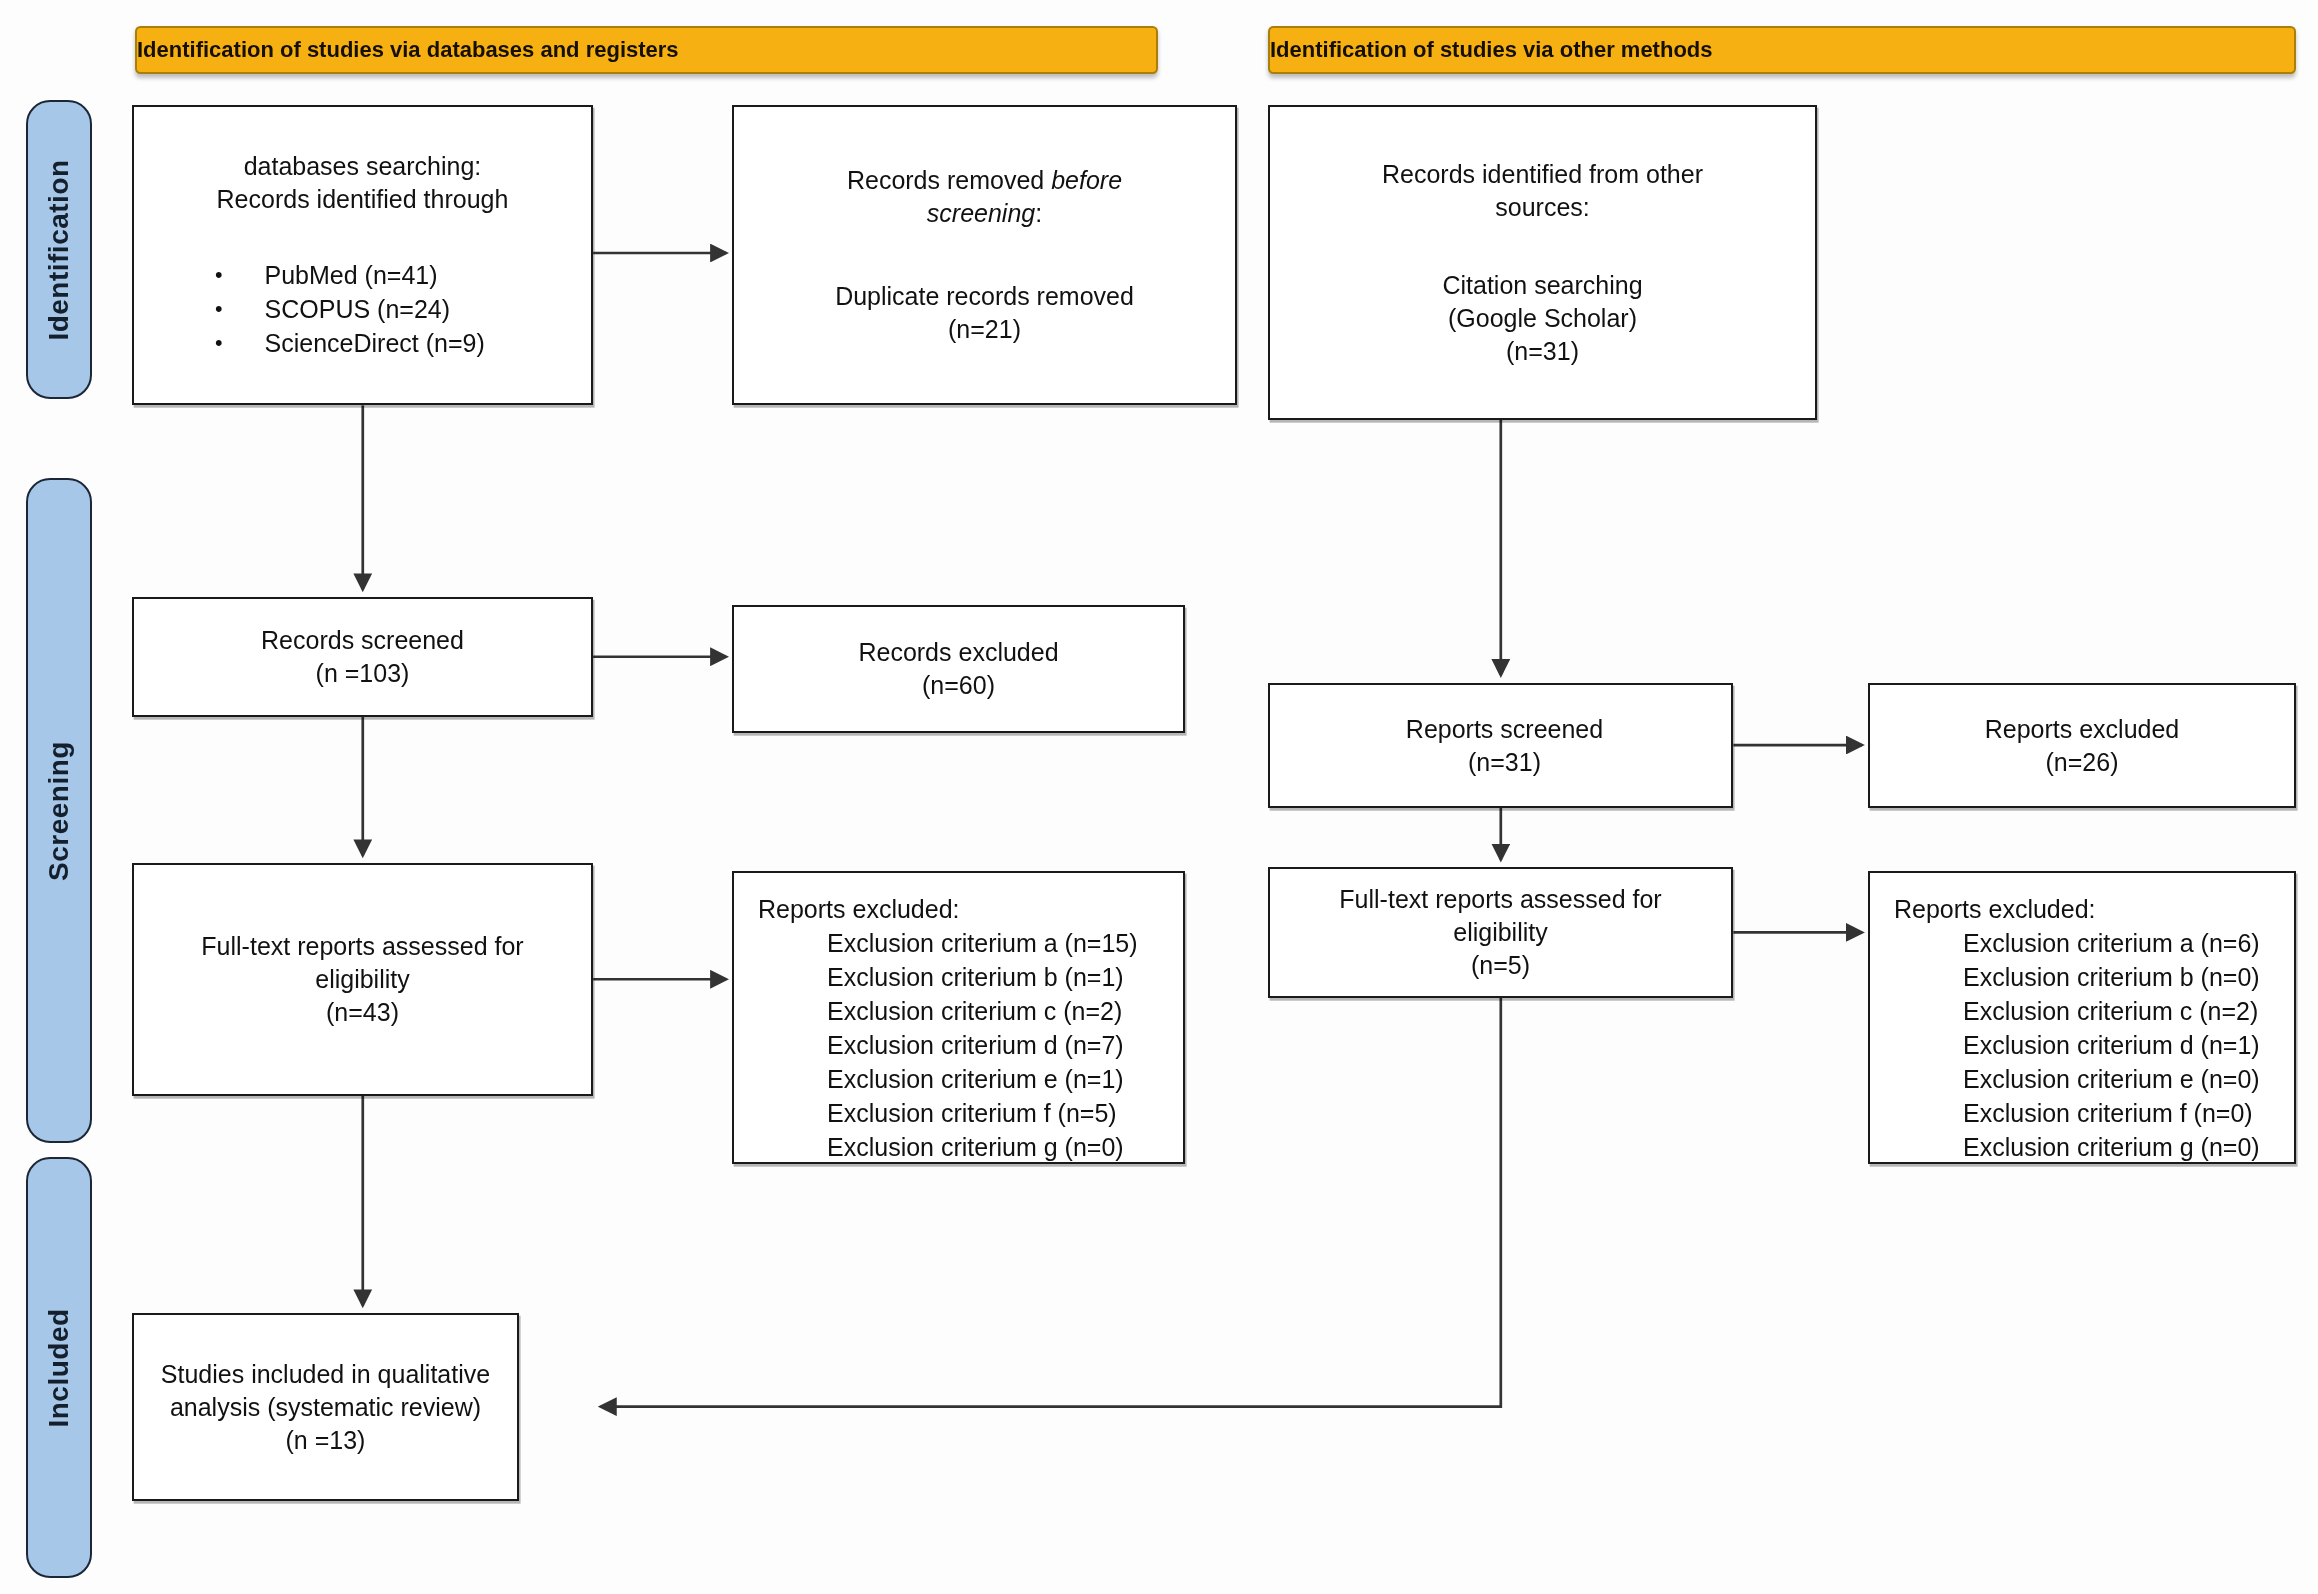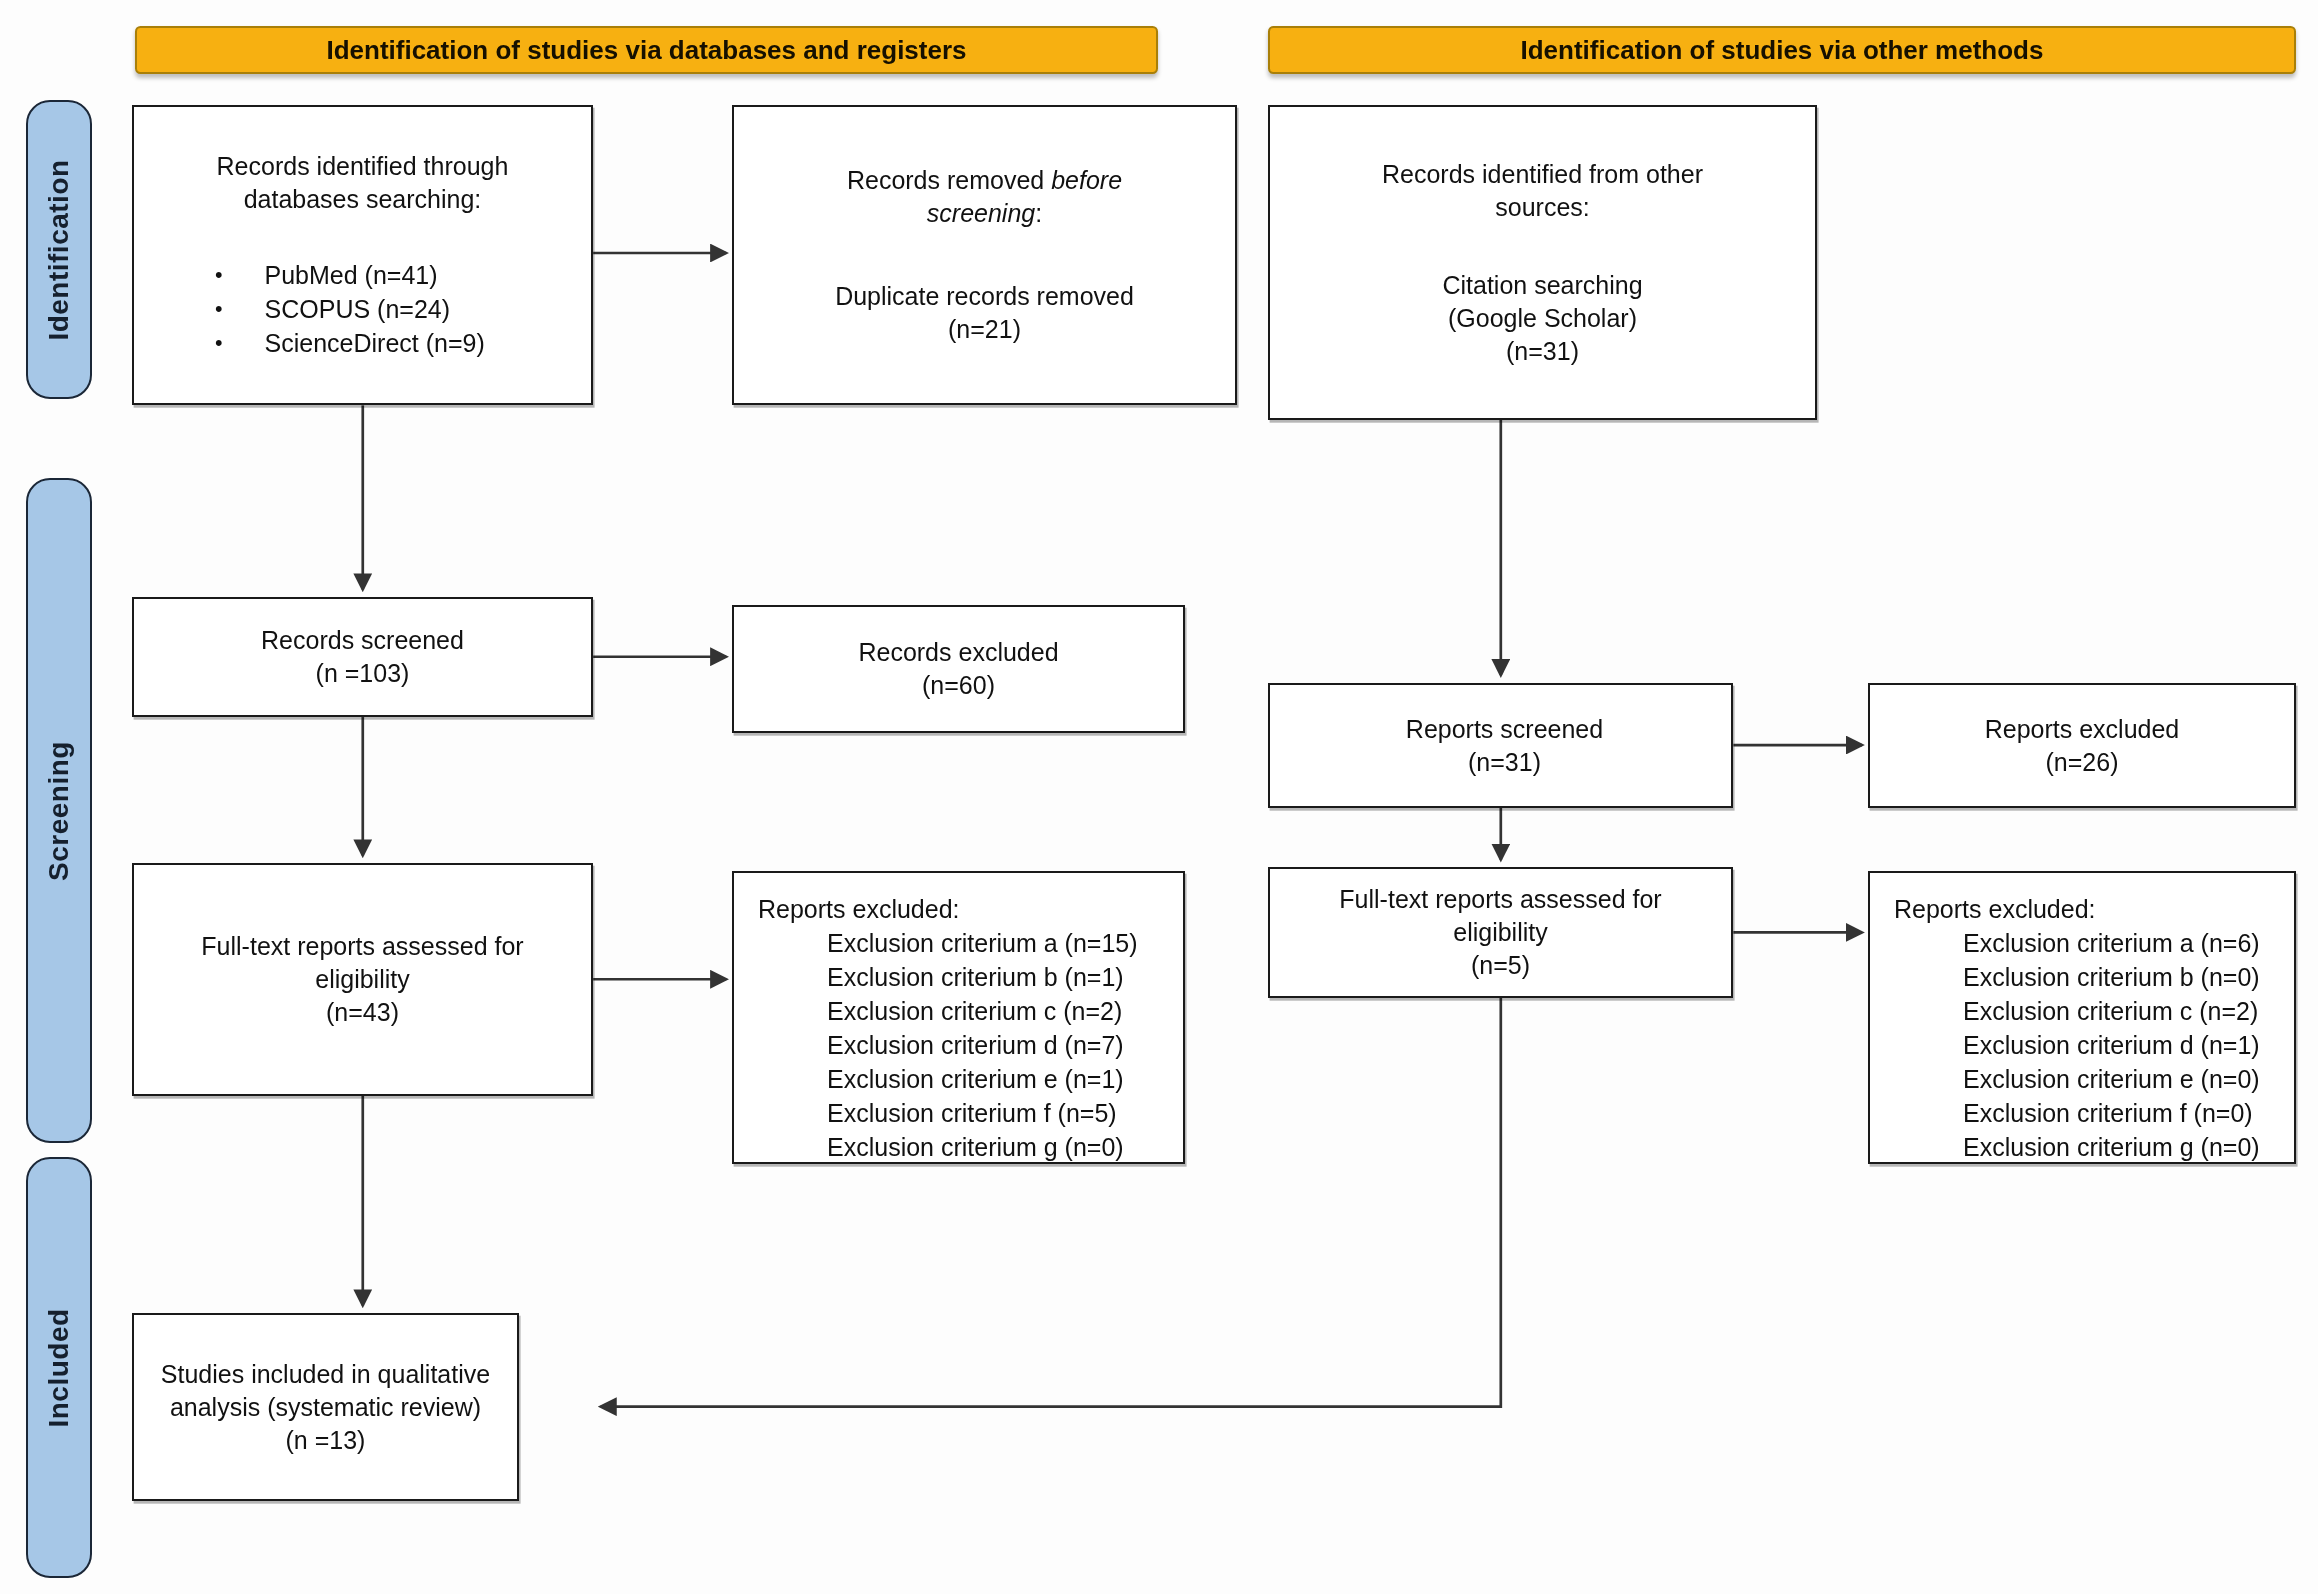--- a/index.html
+++ b/index.html
@@ -10,23 +10,23 @@
   html,body{margin:0;padding:0;}
   body{background:#fff;font-family:"Liberation Sans","DejaVu Sans",sans-serif;}
   #canvas{position:relative;width:2319px;height:1594px;background:var(--canvas_bg);color:#111;overflow:hidden;}
 
   
   #connectors{position:absolute;left:0;top:0;width:2319px;height:1594px;pointer-events:none;}
   .connector{stroke:var(--arrow);stroke-width:5;fill:none;}
   #ah path{fill:var(--arrow);}
 
   
-  .hdr{position:absolute;display:flex;align-items:center;justify-content:center;
+  .hdr{position:absolute;display:flex;align-items:center;
        background:var(--header_bg);border:2.2px solid var(--header_border);border-radius:5.4px;
-       font-weight:bold;font-size:26px;color:var(--header_text);box-sizing:border-box;
+       font-weight:bold;font-size:22px;color:var(--header_text);box-sizing:border-box;
        box-shadow:0 3.2px 4.3px rgba(0,0,0,.25);}
   #hdr-db{left:135px;top:26px;width:1023px;height:48px;}
   #hdr-other{left:1268px;top:26px;width:1028px;height:48px;}
 
   
   .side{position:absolute;left:26px;width:66px;background:var(--sidebar_bg);
         border:2.7px solid var(--sidebar_border);border-radius:24px;
         display:flex;align-items:center;justify-content:center;box-sizing:border-box;}
   #side-identification{top:100px;height:299px;}
   #side-screening{top:478px;height:665px;}
@@ -101,22 +101,22 @@
   </div>
   <div class="side" id="side-screening">
     <span>Screening</span>
   </div>
   <div class="side" id="side-included">
     <span>Included</span>
   </div>
 
   <div class="box" id="box-db-identified">
     <div class="title">
+      <div>databases searching:</div>
       <div>Records identified through</div>
-      <div>databases searching:</div>
     </div>
     <ul class="bullets">
       <li>
         <span class="glyph">•</span>
         <span>PubMed (n=41)</span>
       </li>
       <li>
         <span class="glyph">•</span>
         <span>SCOPUS (n=24)</span>
       </li>

